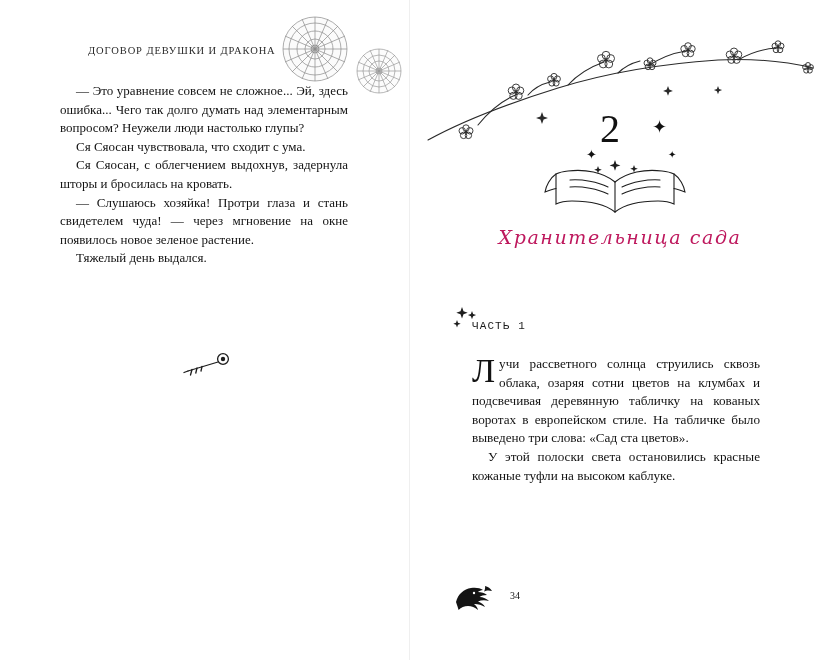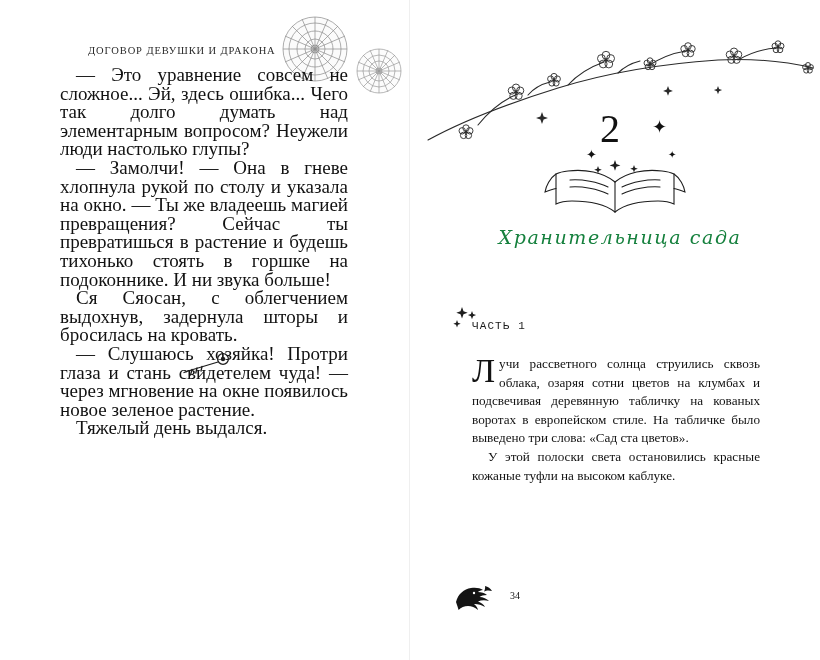--- a/index.html
+++ b/index.html
@@ -52,23 +52,23 @@
     top: 45px;
     font-size: 10.5px;
     letter-spacing: 0.9px;
     text-transform: uppercase;
     color: #2b2b2b;
     font-family: "Liberation Serif", serif;
   }
   .left-text {
     position: absolute;
     left: 60px;
-    top: 66px;
+    top: 82px;
     width: 288px;
-    font-size: 19px;
+    font-size: 13px;
     line-height: 18.6px;
     text-align: justify;
     text-justify: inter-word;
     hyphens: manual;
     color: #121212;
   }
   .left-text p {
     margin: 0;
     text-indent: 16px;
   }
@@ -121,21 +121,21 @@
   .chapter-title {
     position: absolute;
     left: 60px;
     top: 226px;
     width: 300px;
     text-align: center;
     font-size: 19px;
     font-style: italic;
     font-family: "DejaVu Serif", serif;
     letter-spacing: 1.6px;
-    color: #15803d;
+    color: #be185d;
   }
   .part-label {
     position: absolute;
     left: 62px;
     top: 320px;
     font-size: 11px;
     letter-spacing: 1.1px;
     text-transform: uppercase;
     color: #1a1a1a;
     font-family: Liberation Mono, monospace;
@@ -234,21 +234,21 @@
           <line x1="8" y1="20" x2="50" y2="38"></line>
           <line x1="8" y1="38" x2="50" y2="20"></line>
         </g>
       </svg>
     </div>
 
     <div class="running-head">Договор девушки и дракона</div>
 
     <div class="left-text">
       <p>— Это уравнение совсем не сложное... Эй, здесь ошибка... Чего так долго думать над элементарным вопросом? Неужели люди настолько глупы?</p>
-      <p>— Замолчи! — Она в гневе хлопнула рукой по столу и указала на окно. — Ты же владеешь магией превращения? Сейчас ты превратишься в растение и будешь тихонько стоять в горшке на подоконнике. И ни звука больше!</p>
+      <p>Ся Сяосан чувствовала, что сходит с ума.</p>
       <p>Ся Сяосан, с облегчением выдохнув, задернула шторы и бросилась на кровать.</p>
       <p>— Слушаюсь хозяйка! Протри глаза и стань свидетелем чуда! — через мгновение на окне появилось новое зеленое растение.</p>
       <p>Тяжелый день выдался.</p>
     </div>
 
     <div class="key-orn">
       <svg width="56" height="26" viewBox="0 0 56 26">
         <g stroke="#1c1c1c" stroke-width="1.3" fill="none" stroke-linecap="round">
           <circle cx="45" cy="9" r="5.4"></circle>
           <circle cx="45" cy="9" r="2.2" fill="#1c1c1c" stroke="none"></circle>

